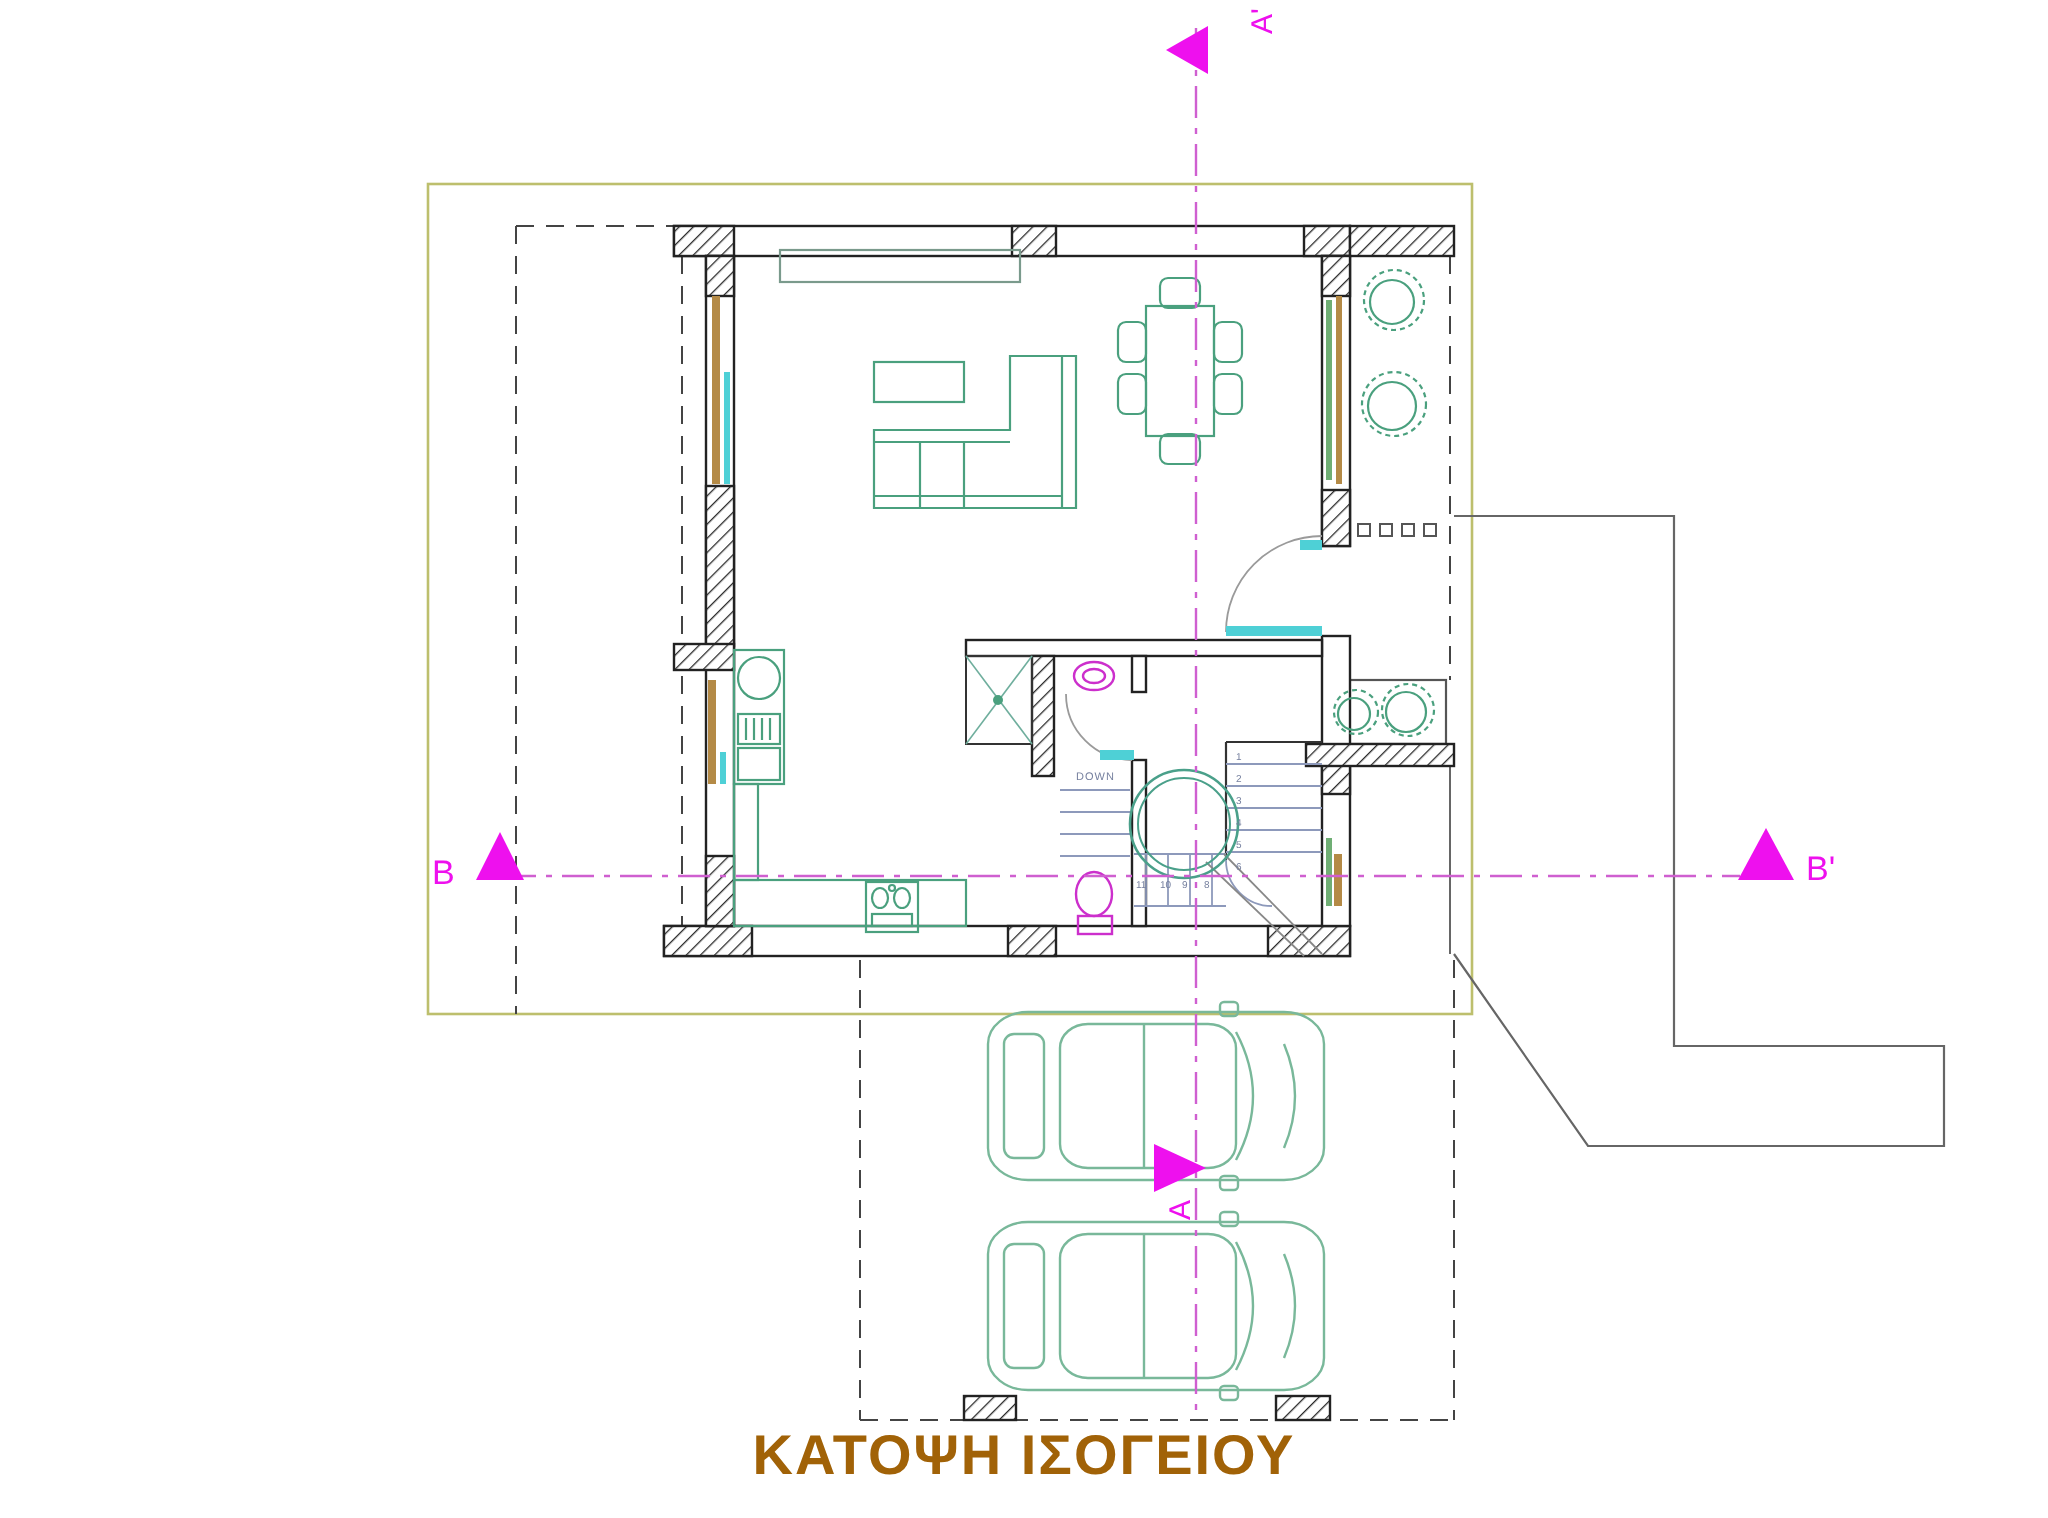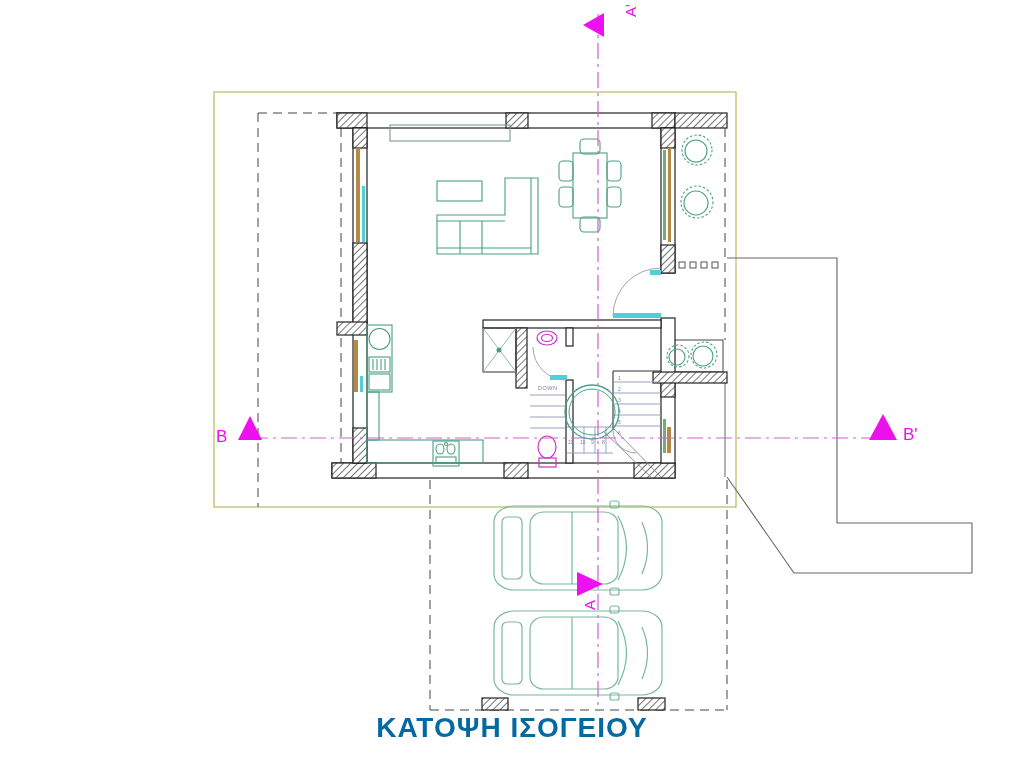--- a/index.html
+++ b/index.html
@@ -1,20 +1,20 @@
 <!DOCTYPE html>
 <html><head>
 <meta charset="utf-8">
 <style>
   html,body{margin:0;padding:0;background:#ffffff;}
   .canvas{position:relative;width:1024px;height:759px;background:#ffffff;overflow:hidden;
           font-family:"Liberation Sans", sans-serif;}
   .canvas svg{position:absolute;left:0;top:0;}
   .plan-title{position:absolute;left:0;top:712px;width:100%;text-align:center;
-              font-size:28px;font-weight:bold;color:#0369a1;letter-spacing:1px;
+              font-size:28px;font-weight:bold;color:#a16207;letter-spacing:1px;
               font-family:"Liberation Sans", sans-serif;}
   svg text{font-family:"Liberation Sans", sans-serif;}
 </style>
 </head>
 <body>
 
 <div class="canvas">
 <svg width="1024" height="759" viewBox="0 0 1024 759">
   <defs>
     <pattern id="hatch" width="5" height="5" patternUnits="userSpaceOnUse" patternTransform="rotate(45)">

